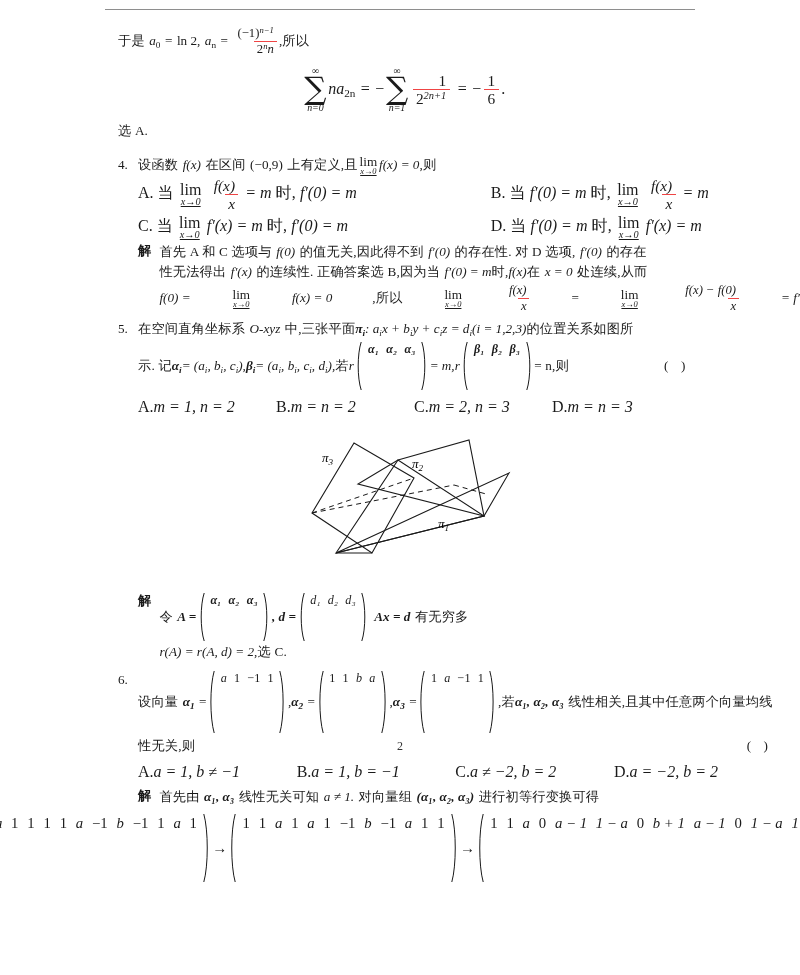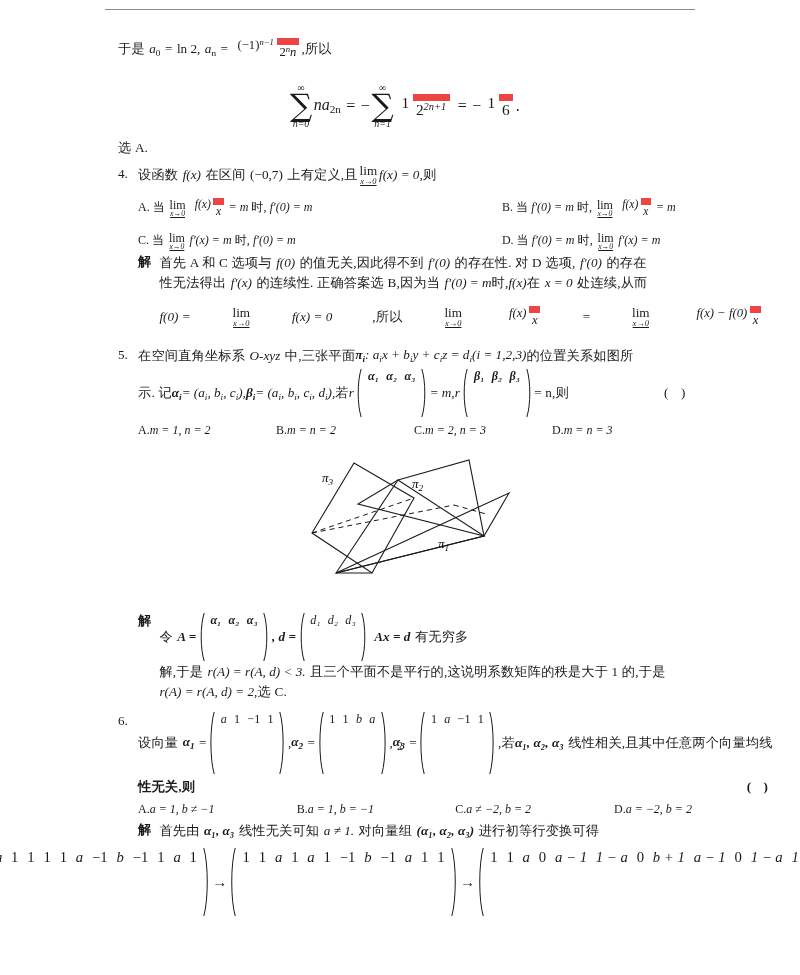--- a/index.html
+++ b/index.html
@@ -49,29 +49,29 @@
   .bfit { font-weight: bold; font-style: italic; }
   .sub { font-size: .7em; vertical-align: -0.28em; font-style: italic; }
   .subn { font-size: .7em; vertical-align: -0.28em; font-style: normal; }
   .sup { font-size: .68em; vertical-align: 0.52em; }
   .sp { display: inline-block; width: .34em; }
   .spw { display: inline-block; width: 1.1em; }
 
   
   .frac {
     display: inline-flex;
-    flex-direction: row;
-    align-items: flex-start;
+    flex-direction: column;
+    align-items: flex-end;
     vertical-align: middle;
-    margin: 12px .18em;
+    margin: 0 .18em;
     line-height: 1.12;
     font-size: .96em;
   }
   .frac .num { padding: 0 .22em; }
-  .frac .den { padding: 0 .22em; border-top: 7px solid #ef4444; }
+  .frac .den { padding: 0 .22em; border-top: 1px solid #ef4444; }
 
   
   .bigsum {
     display: inline-flex;
     flex-direction: column;
     align-items: center;
     vertical-align: middle;
     line-height: 1;
     margin: 0 .1em;
   }
@@ -114,21 +114,21 @@
     line-height: 1.28;
     white-space: nowrap;
   }
 
   
   .prob { display: flex; margin-top: 5px; }
   .prob-num { width: 20px; flex: 0 0 20px; font-size: 13.2px; line-height: 1.58; }
   .prob-body { flex: 1; }
   .blank { float: right; letter-spacing: .35em; }
   .opt-grid { display: flex; margin-top: 1px; }
-  .opt-grid .opt { font-size: 12px; line-height: 1.62; white-space: nowrap; }
+  .opt-grid .opt { font-size: 16px; line-height: 1.62; white-space: nowrap; }
   .opt-half { width: 50%; }
   .opt-q { width: 25%; }
   .sol { display: flex; margin-top: 2px; }
   .sol-tag { flex: 0 0 auto; font-weight: bold; margin-right: 8px; font-size: 13.2px; }
   .sol-body { flex: 1; font-size: 13.2px; line-height: 1.62; }
 
   .center-row { display: flex; justify-content: center; align-items: center; }
 
   
   .figure { display: flex; justify-content: center; margin: 8px 0 4px 0; }
@@ -196,34 +196,34 @@
         <span>=</span>
         <span class="sp"></span>
       <span>−</span>
       <span class="frac">
         <span class="num">1</span>
         <span class="den">6</span>
       </span>
       <span>.</span>
     </div>
 
-    <div class="line cn" style="margin-bottom:6px;">选 A.</div>
+    <div class="line cn" style="margin-bottom:14px;">选 A.</div>
 
     <div class="prob">
       <div class="prob-num">4.</div>
       <div class="prob-body">
 
         <div class="line">
           <span class="cn">设函数</span>
           <span class="sp"></span>
             <span class="it">f(x)</span>
             <span class="sp"></span>
           <span class="cn">在区间</span>
           <span class="sp"></span>
-            <span>(−0,7)</span>
+            <span>(−0,9)</span>
             <span class="sp"></span>
           <span class="cn">上有定义,且</span>
           <span class="lim">
             <span class="lop">lim</span>
             <span class="lsub it">x→0</span>
           </span>
           <span class="it">f(x) = 0</span>
           <span class="cn">,则</span>
           <span style="flex:1"></span>
           <span class="blank">( )</span>
@@ -525,27 +525,20 @@
                   <path d="M0.8,1 C4.8,13 4.8,37 0.8,49" fill="none" stroke="#1a1a1a" stroke-width="1"></path>
                 </svg>
               </span>
           </span>
           <span class="sp"></span>
             <span class="bfit">Ax = d</span>
             <span class="sp"></span>
           <span class="cn">有无穷多</span>
         </div>
         <div class="line">
-          <span class="cn">解,于是</span>
-          <span class="sp"></span>
-            <span class="it">r(A) = r(A, d) &lt; 3.</span>
-            <span class="sp"></span>
-          <span class="cn">且三个平面不是平行的,这说明系数矩阵的秩是大于 1 的,于是</span>
-        </div>
-        <div class="line">
           <span class="it">r(A) = r(A, d) = 2</span>
           <span class="cn">,选 C.</span>
         </div>
       </div>
     </div>
 
     <div class="prob" style="margin-top:8px;">
       <div class="prob-num">6.</div>
       <div class="prob-body">
 
@@ -640,21 +633,21 @@
                   <path d="M0.8,1 C5.2,16 5.2,48 0.8,63" fill="none" stroke="#1a1a1a" stroke-width="1"></path>
                 </svg>
               </span>
           </span>
           <span class="cn">,若</span>
           <span class="bfit">α₁, α₂, α₃</span>
           <span class="sp"></span>
           <span class="cn">线性相关,且其中任意两个向量均线</span>
         </div>
 
-        <div class="line" style="margin-top:2px;font-weight:bold;">
+        <div class="line" style="margin-top:2px;">
           <span class="cn">性无关,则</span>
           <span style="flex:1"></span>
           <span class="blank">( )</span>
         </div>
 
         <div class="opt-grid" style="margin-top:3px;">
           <div class="opt opt-q"><span>A.</span><span class="it">a = 1, b ≠ −1</span></div>
           <div class="opt opt-q"><span>B.</span><span class="it">a = 1, b = −1</span></div>
           <div class="opt opt-q"><span>C.</span><span class="it">a ≠ −2, b = 2</span></div>
           <div class="opt opt-q"><span>D.</span><span class="it">a = −2, b = 2</span></div>

